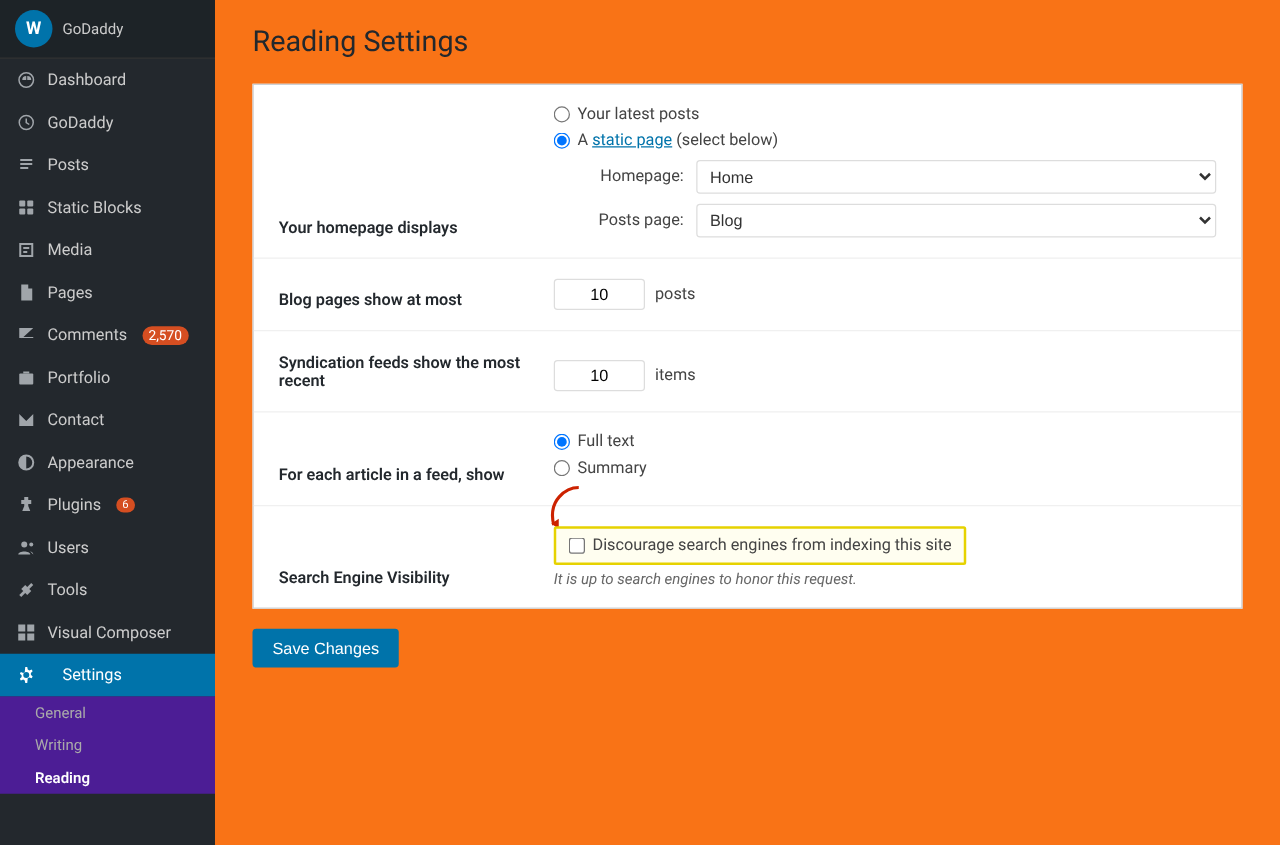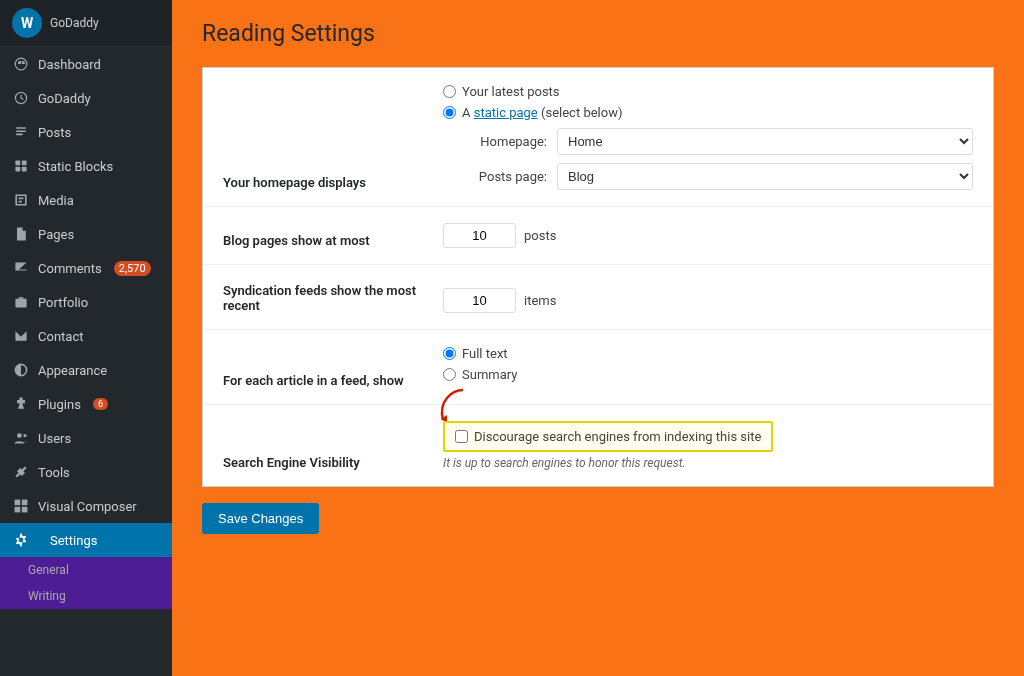--- a/index.html
+++ b/index.html
@@ -337,20 +337,23 @@
     </span>
     <span>Settings</span>
   </div>
 
   <div class="sidebar-submenu">
     <div class="sidebar-item">
       <span>General</span>
     </div>
     <div class="sidebar-item">
       <span>Writing</span>
+    </div>
+    <div class="sidebar-item active-sub">
+      <span>Reading</span>
     </div>
   </div>
 </div>
 
 <div id="main">
   <h1 class="page-title">Reading Settings</h1>
 
   <div style="background:white; border:1px solid #ccd0d4; max-width:820px;">
 
     <div class="settings-row">

